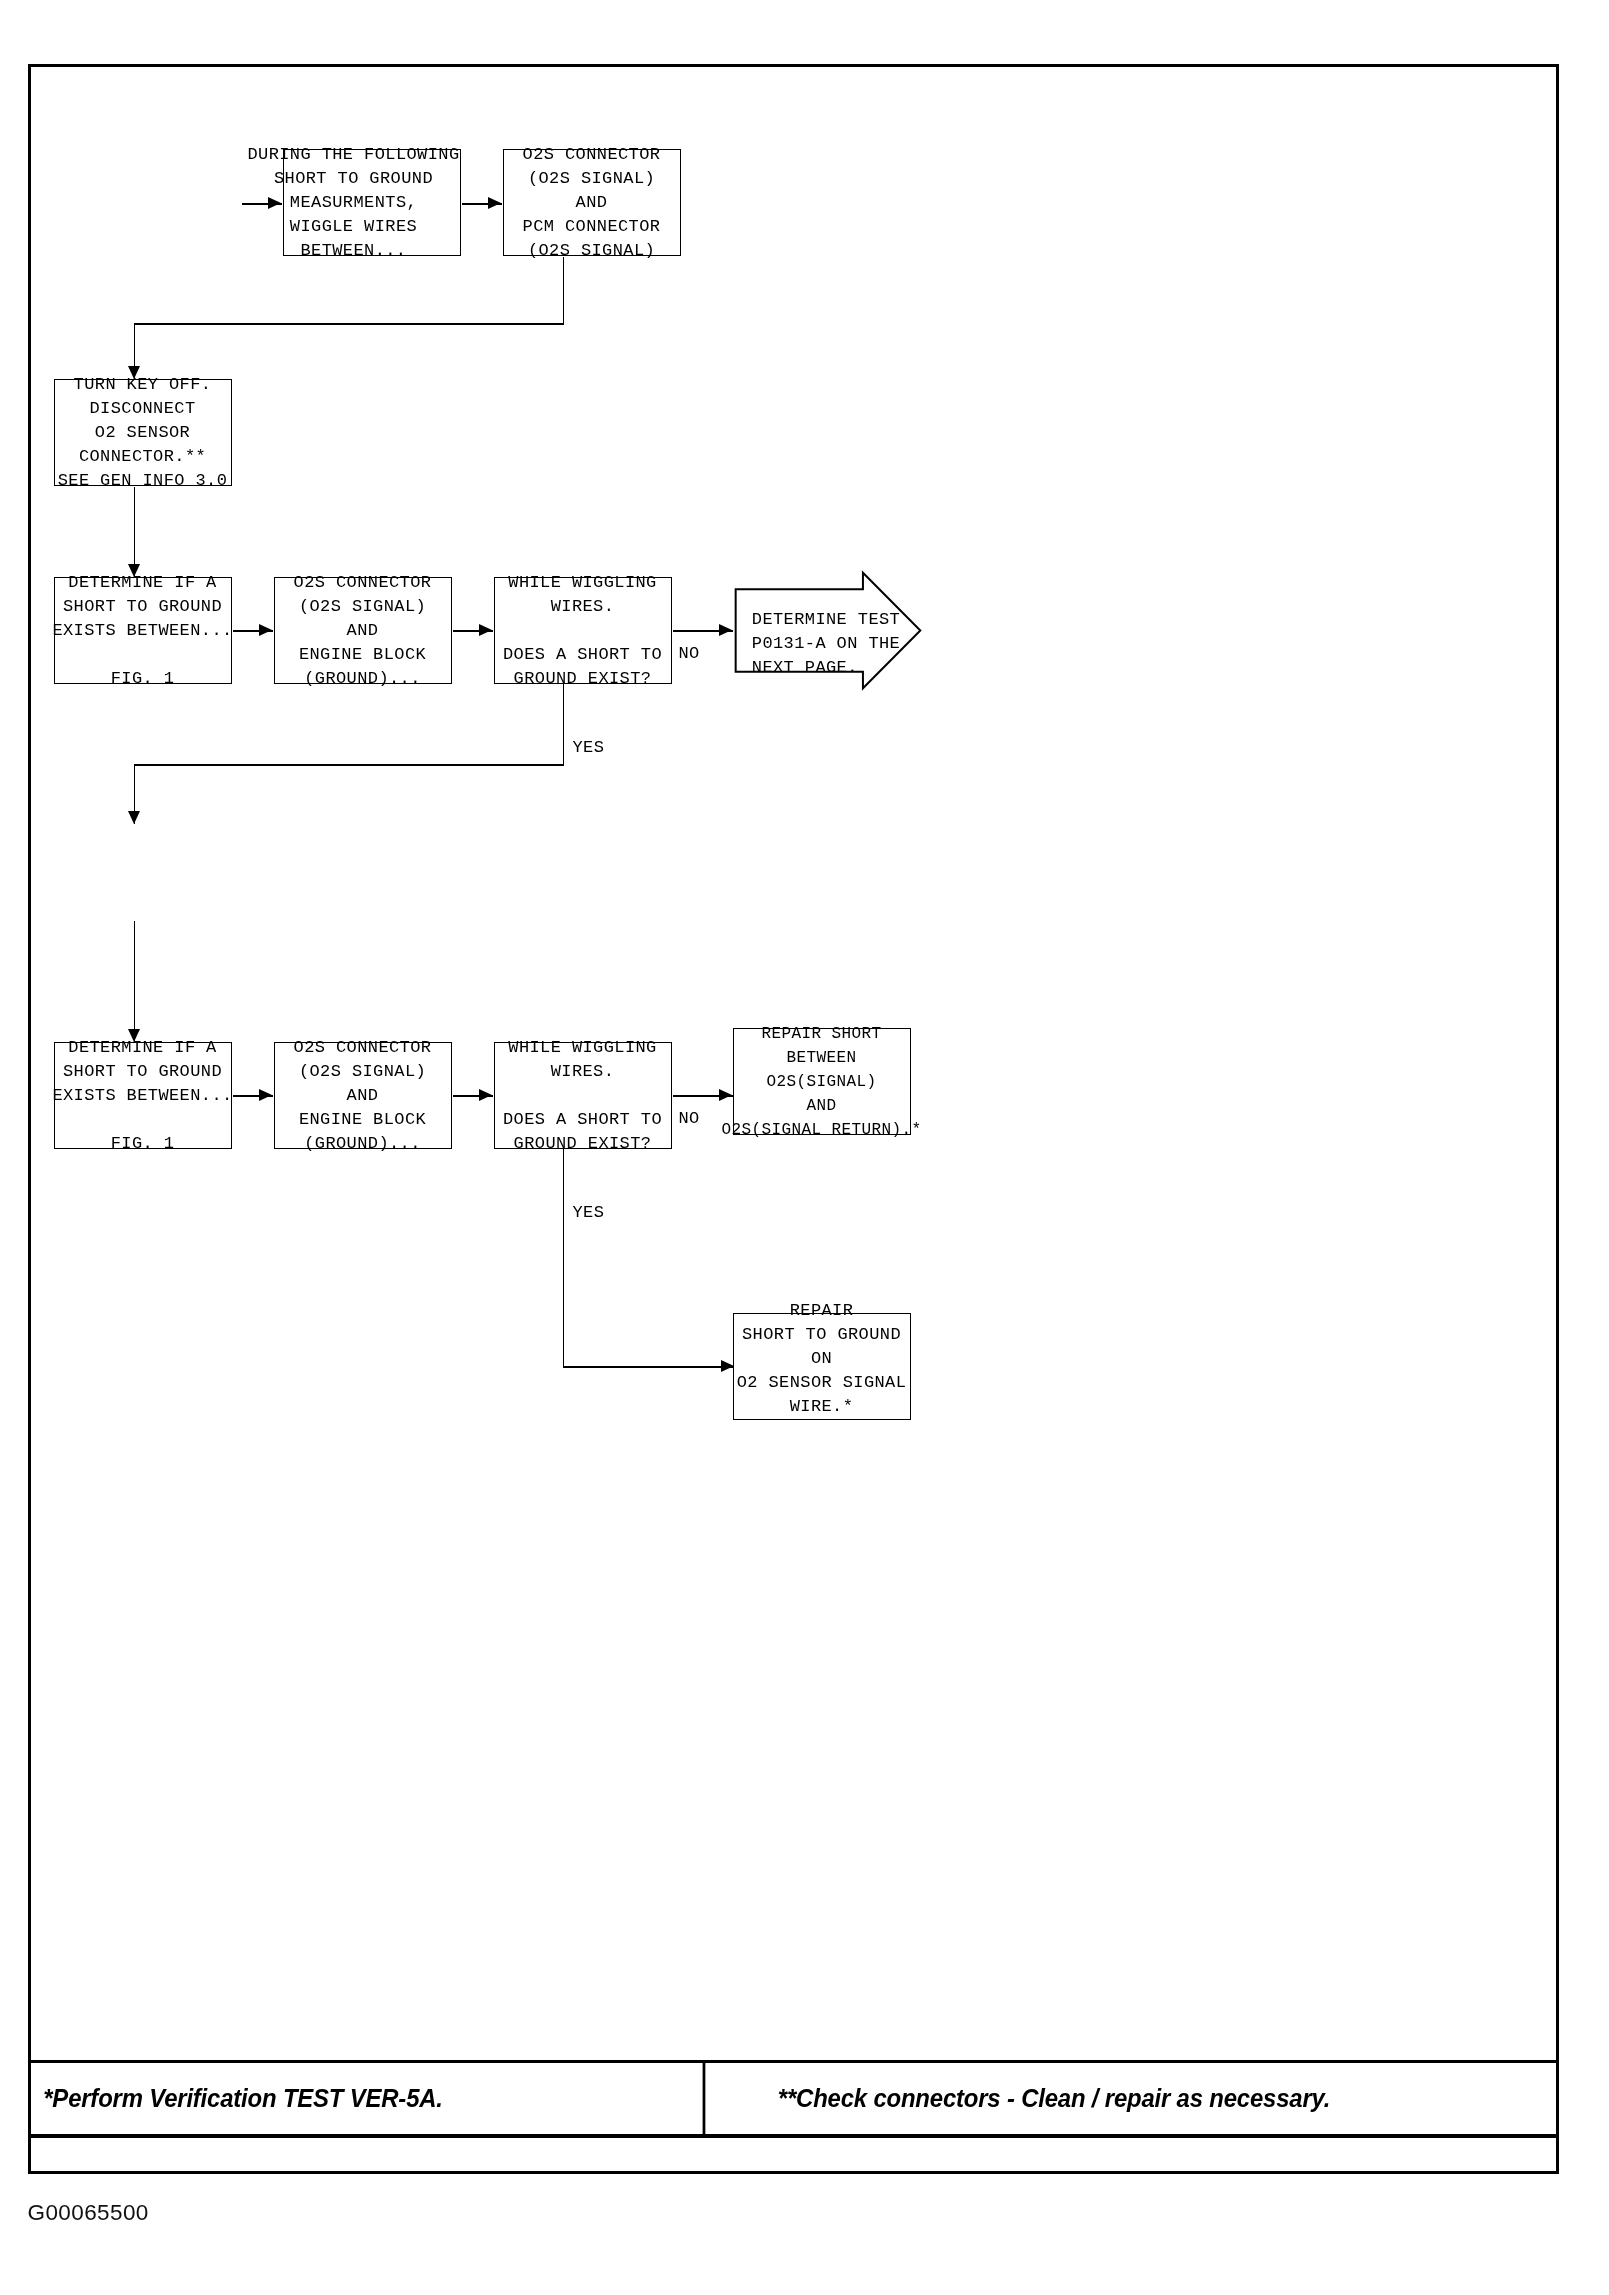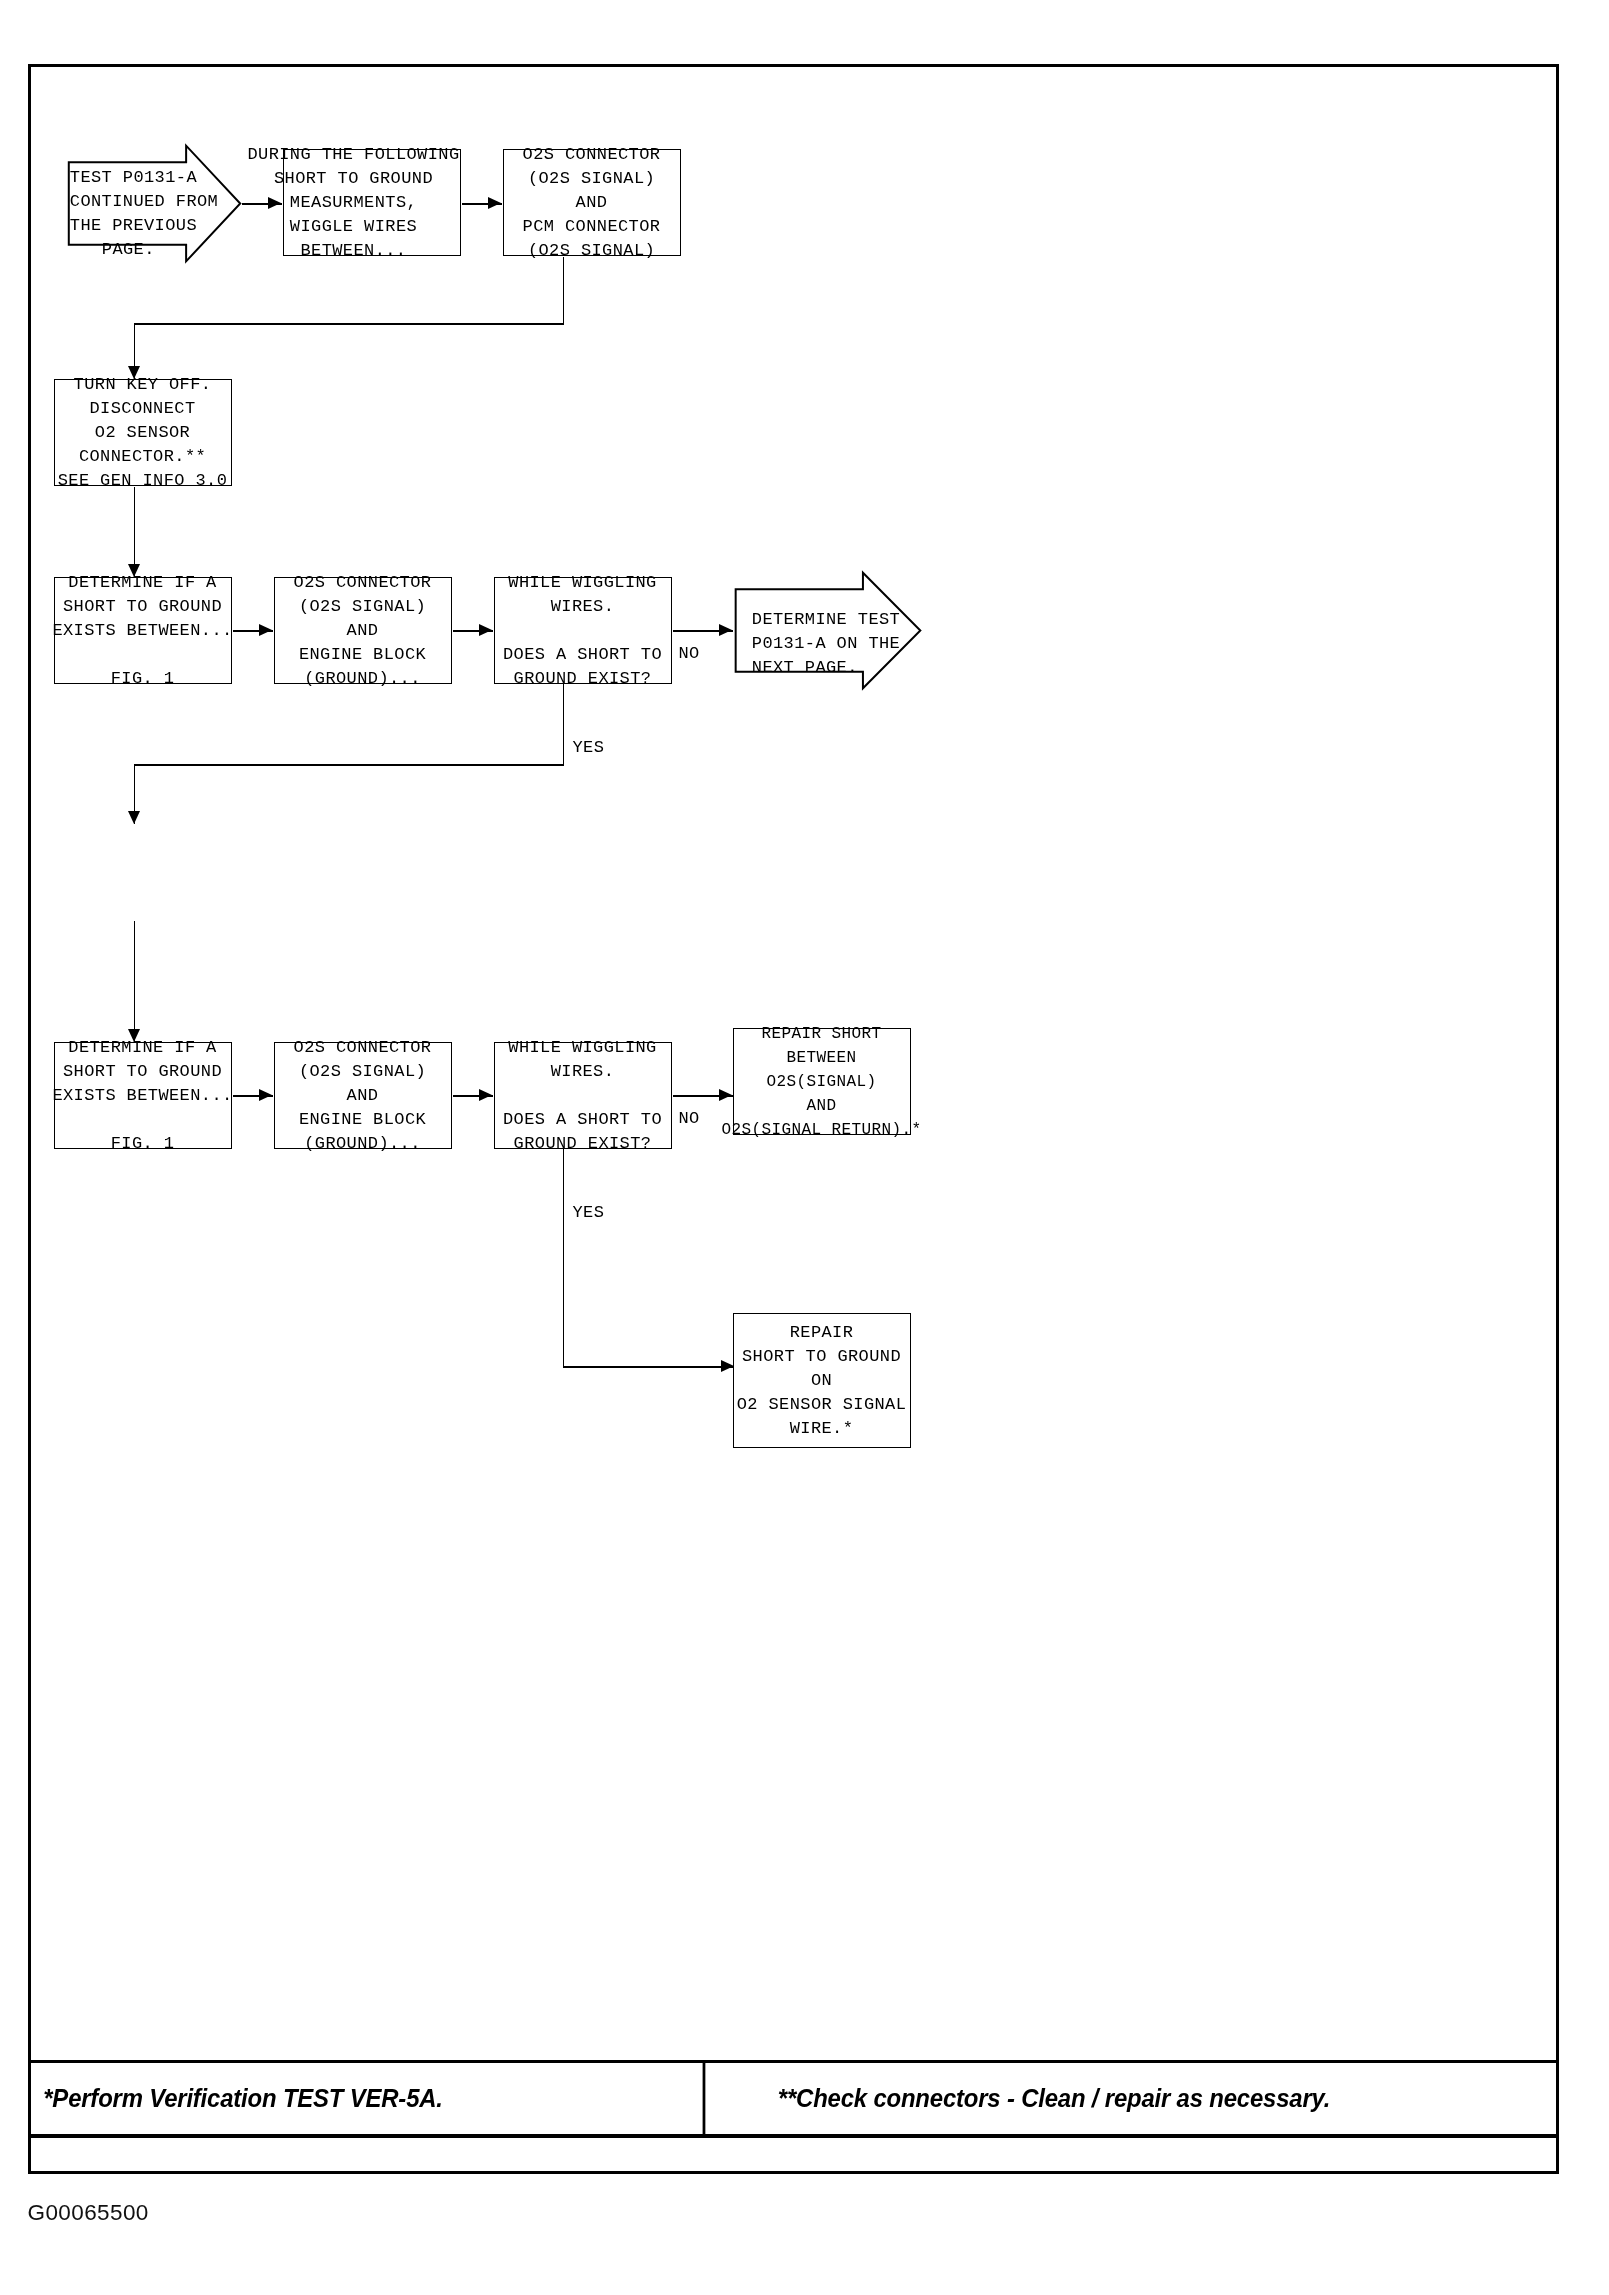--- a/index.html
+++ b/index.html
@@ -67,29 +67,20 @@
     position:absolute;left:27.5px;top:2200px;
     font-family:"Liberation Sans","DejaVu Sans",sans-serif;
     font-size:22.5px;letter-spacing:0.4px;color:#111;
   }
 </style>
 </head>
 <body>
 
 <div id="sheet">
 
-  <div class="arrowbox" style="left:36px;top:77px;width:175px;height:119px;">
-    <svg width="175" height="119" viewBox="0 0 210 143" aria-hidden="true">
-      <polygon points="2,22 143,22 143,2 208,71.5 143,141 143,121 2,121" fill="#fff" stroke="#000" stroke-width="2.4"></polygon>
-    </svg>
-    <div class="txt" style="left:3.3px;top:21.7px;width:117px;">TEST P0131-A
-CONTINUED FROM
-THE PREVIOUS
-PAGE.</div>
-  </div>
 
   <div class="ln lnh" style="left:211px;top:136px;width:40px;"></div>
   <div class="ahead right" style="left:237px;top:130px;"></div>
 
   <div class="node" style="left:252px;top:82px;width:178px;height:107px;justify-content:flex-end;">
     <div class="txt">DURING THE FOLLOWING
 SHORT TO GROUND
 MEASURMENTS,
 WIGGLE WIRES
 BETWEEN...</div>
@@ -215,21 +206,21 @@
 O2S(SIGNAL)
 AND
 O2S(SIGNAL RETURN).*</div>
   </div>
 
   <div class="ln lnv" style="left:532px;top:1082px;height:218px;"></div>
   <div class="elabel" style="left:542px;top:1092px;">YES</div>
   <div class="ln lnh" style="left:532px;top:1299px;width:173px;"></div>
   <div class="ahead right" style="left:690px;top:1293px;"></div>
 
-  <div class="node" style="left:702px;top:1246px;width:178px;height:135px;">
+  <div class="node" style="left:702px;top:1246px;width:178px;height:107px;align-items:flex-end;">
     <div class="txt">REPAIR
 SHORT TO GROUND
 ON
 O2 SENSOR SIGNAL
 WIRE.*</div>
   </div>
 
 </div>
 
 <div id="footer">

